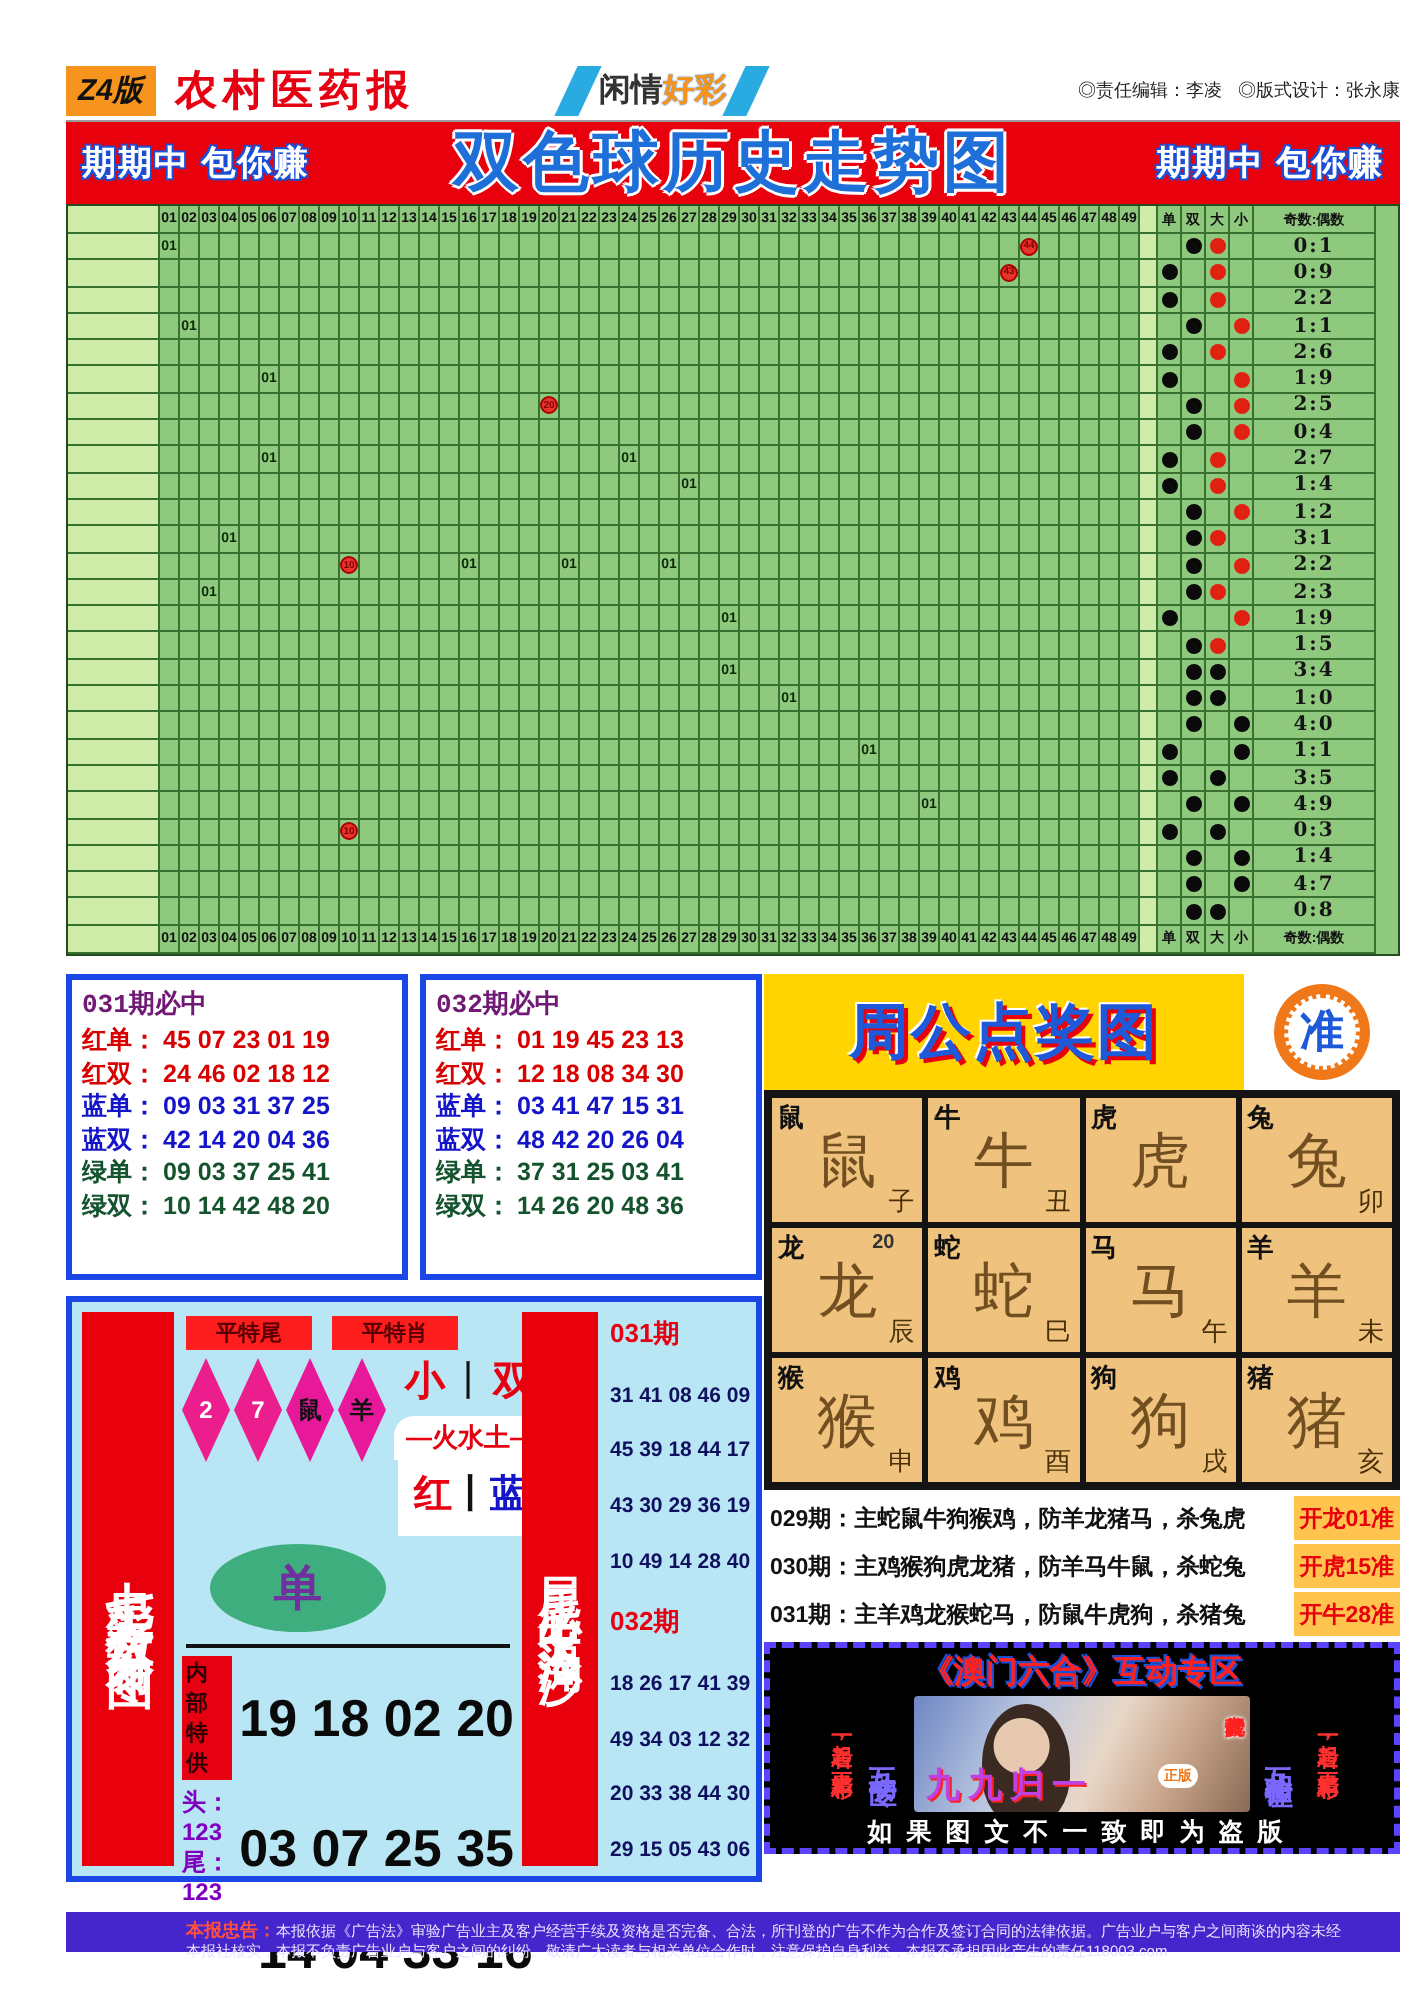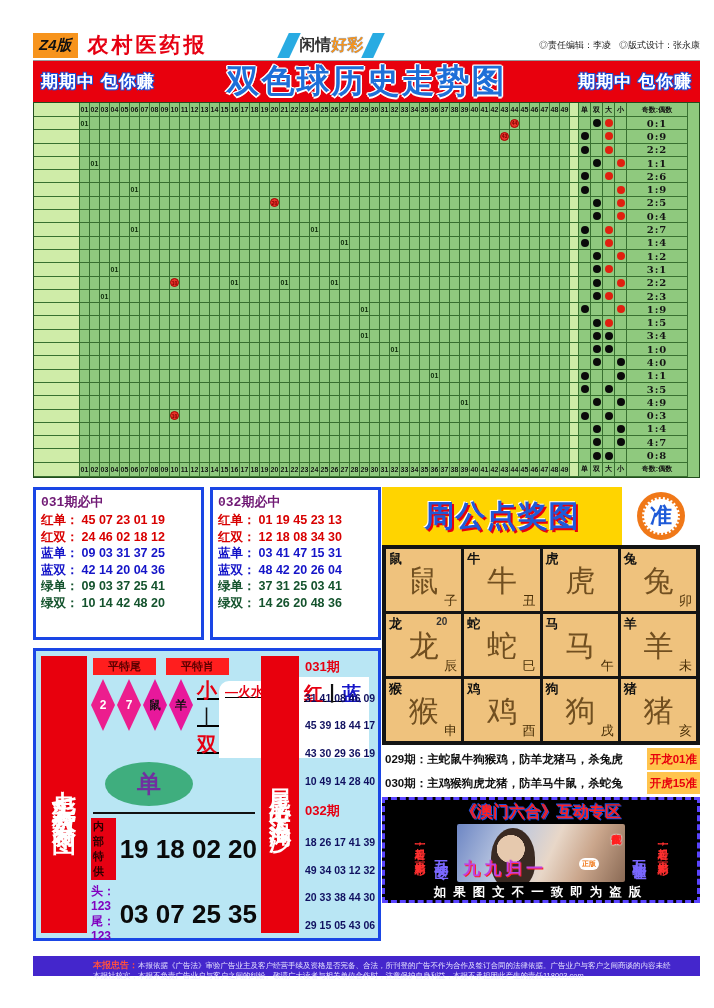--- a/index.html
+++ b/index.html
@@ -54,21 +54,21 @@
   .qxc { margin-top:8px; width:348px; height:293px; border:3px solid #1a46e5; background:#b9e6f4; display:flex; padding:5px; gap:4px; }
   .vban { background:#e8000d; color:#fff; font-weight:bold; writing-mode:vertical-rl; text-orientation:upright; display:flex; align-items:center; justify-content:center; letter-spacing:6px; }
   .vban.l { width:46px; font-size:24px; } .vban.r { width:38px; font-size:22px; }
   .qmid { width:166px; display:flex; flex-direction:column; }
   .chips { display:flex; gap:10px; margin:2px 0 2px 2px; }
   .chip { background:#ff1e1e; color:#5a0000; font-weight:bold; font-size:11px; padding:1px 15px; }
   .midrow { display:flex; }
   .diamonds { display:flex; gap:2px; margin-top:2px; }
   .dia { width:24px; height:52px; background:#ec1e8e; clip-path:polygon(50% 0,100% 50%,50% 100%,0 50%); display:flex; align-items:center; justify-content:center; font-weight:bold; font-size:12px; }
   .dia.w { color:#fff; } .dia.b { color:#111; background:#e8189b; }
-  .rstack { margin-left:4px; display:flex; flex-direction:row; flex:1;text-decoration:underline; }
+  .rstack { margin-left:4px; display:flex; flex-direction:column; align-items:center; flex:1; }
   .xsd { color:#e60012; font-weight:bold; font-size:20px; letter-spacing:2px; border-bottom:0; }
   .xsd .bar { color:#111; font-weight:normal; }
   .blob { background:#fff; border-radius:10px 10px 0 0; color:#e60012; font-weight:bold; font-size:13px; padding:2px 6px; margin-top:4px; white-space:nowrap; }
   .hlbox { background:#fff; padding:4px 8px 8px; font-weight:bold; font-size:19px; white-space:nowrap; }
   .hlbox .h { color:#e60012; } .hlbox .l { color:#1414c8; } .hlbox .bar { color:#111; }
   .danwrap { margin:4px 0 0 14px; }
   .dan { width:88px; height:44px; background:#3fae7e; border-radius:50%; display:flex; align-items:center; justify-content:center; color:#7030a0; font-size:24px; font-weight:bold; }
   .qsep { border-top:2px solid #111; margin:6px 2px 4px; }
   .nbrow { display:flex; align-items:center; gap:4px; }
   .nbchip { background:#e60012; color:#2a0000; font-weight:bold; font-size:11px; padding:1px 2px; }
@@ -2008,20 +2008,25 @@
         <div class="pred">
           <div class="pp">029期：</div>
           <div class="pt">主蛇鼠牛狗猴鸡，防羊龙猪马，杀兔虎</div>
           <div class="pr">开龙01准</div>
         </div>
         <div class="pred">
           <div class="pp">030期：</div>
           <div class="pt">主鸡猴狗虎龙猪，防羊马牛鼠，杀蛇兔</div>
           <div class="pr">开虎15准</div>
         </div>
+        <div class="pred">
+          <div class="pp">031期：</div>
+          <div class="pt">主羊鸡龙猴蛇马，防鼠牛虎狗，杀猪兔</div>
+          <div class="pr">开牛28准</div>
+        </div>
       </div>
 
     <div class="aomen">
       <div class="amt">《澳门六合》互动专区</div>
       <div class="amrow">
         <span class="vtxt vred">一起看，更精彩！</span>
         <span class="vtxt vblue">互动专区</span>
         <div class="photo">
           <div class="hair"></div>
           <span class="jjgy">九九归一</span>

